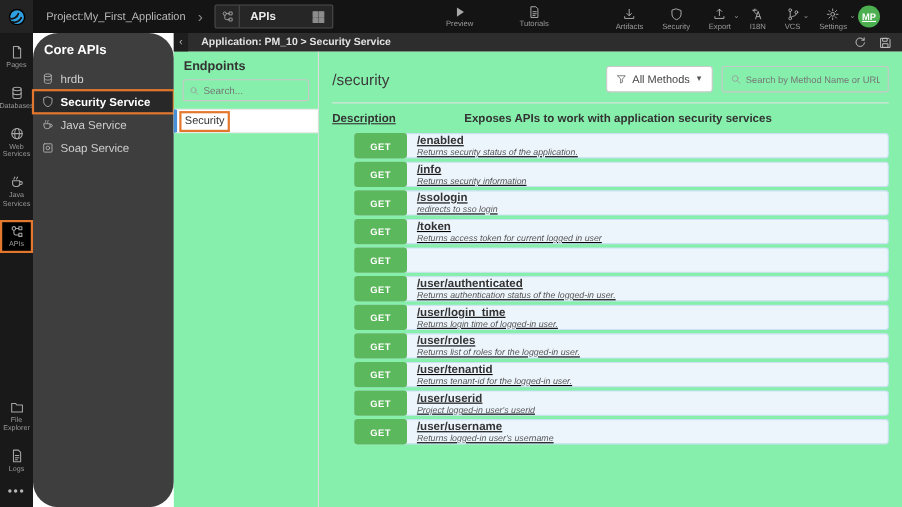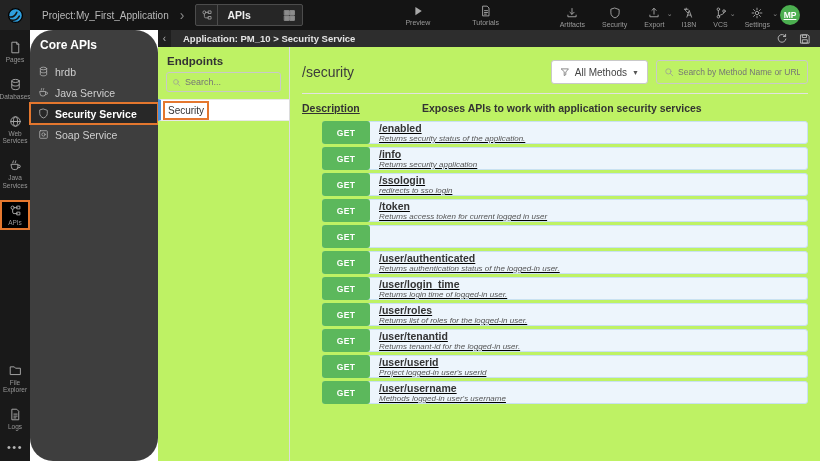--- a/index.html
+++ b/index.html
@@ -53,21 +53,21 @@
   .ca-item.active { background:#282828; outline:2px solid var(--annotation); outline-offset:-1px; color:#fff; font-weight:bold; }
 
   .right-region { flex:1; display:flex; flex-direction:column; min-width:0; }
   .breadcrumb-bar { height:17px; background:#2d2d2d; display:flex; align-items:center; flex-shrink:0; }
   .collapse-btn { width:13px; height:17px; background:#1e1e1e; color:#b5b5b5; font-size:10px;
     display:flex; align-items:center; justify-content:center; }
   .breadcrumb-text { color:#e4e4e4; font-size:9.5px; font-weight:bold; margin-left:12px; white-space:nowrap; }
   .bc-tools { margin-left:auto; display:flex; gap:11px; margin-right:9px; color:#bdbdbd; }
   .bc-tools .icon { width:12px; height:12px; }
 
-  .content-row { flex:1; display:flex; background:#bef264; min-height:0; }
+  .content-row { flex:1; display:flex; background:#86efac; min-height:0; }
   .endpoints { width:132px; border-right:1px solid #dcdcdc; flex-shrink:0; display:flex; flex-direction:column; }
   .ep-header { font-size:11.5px; font-weight:bold; color:#333; padding:8px 9px 5px; }
   .ep-search { margin:0 8px 7px; height:20px; border:1px solid #c9c9c9; border-radius:3px;
     display:flex; align-items:center; gap:4px; padding:0 5px; color:#9a9a9a; }
   .ep-search .icon { width:9px; height:9px; flex-shrink:0; }
   .ep-search input { border:none; outline:none; width:100%; font-size:9px;
     font-family:"Liberation Sans", sans-serif; color:#555; background:transparent; }
   .ep-item { height:22px; display:flex; align-items:center; border-left:3px solid var(--selection);
     border-top:1px solid #e8e8e8; border-bottom:1px solid #e8e8e8; padding-left:4px; background:#fff; }
   .ep-item .ep-label { font-size:10px; color:#333; outline:2px solid var(--annotation);
@@ -301,36 +301,36 @@
         <div class="ca-item">
           <span class="icon ">
             <svg viewBox="0 0 16 16">
               <ellipse cx="8" cy="3.6" rx="4.6" ry="1.9"></ellipse>
               <path d="M3.4 3.6v8.8c0 1.1 2.1 1.9 4.6 1.9s4.6-.8 4.6-1.9V3.6"></path>
               <path d="M3.4 8c0 1.1 2.1 1.9 4.6 1.9S12.6 9.1 12.6 8"></path>
             </svg>
           </span>
           <span>hrdb</span>
         </div>
+        <div class="ca-item active">
+          <span class="icon ">
+            <svg viewBox="0 0 16 16">
+              <path d="M8 1.5l5.5 1.9v4.4c0 3.4-2.3 5.6-5.5 6.7-3.2-1.1-5.5-3.3-5.5-6.7V3.4z"></path>
+            </svg>
+          </span>
+          <span>Security Service</span>
+        </div>
         <div class="ca-item">
           <span class="icon ">
             <svg viewBox="0 0 16 16">
               <path d="M3 6.5h8V10a3 3 0 01-3 3H6a3 3 0 01-3-3z"></path>
               <path d="M11 7.5h1.3a1.6 1.6 0 010 3.2H11M5.5 2.3c0 1.2-1 1.2-1 2.4M8.5 2.3c0 1.2-1 1.2-1 2.4"></path>
             </svg>
           </span>
           <span>Java Service</span>
-        </div>
-        <div class="ca-item active">
-          <span class="icon ">
-            <svg viewBox="0 0 16 16">
-              <path d="M8 1.5l5.5 1.9v4.4c0 3.4-2.3 5.6-5.5 6.7-3.2-1.1-5.5-3.3-5.5-6.7V3.4z"></path>
-            </svg>
-          </span>
-          <span>Security Service</span>
         </div>
         <div class="ca-item">
           <span class="icon ">
             <svg viewBox="0 0 16 16">
               <rect x="2.5" y="2.5" width="11" height="11" rx="1"></rect>
               <circle cx="8" cy="8" r="2.4"></circle>
             </svg>
           </span>
           <span>Soap Service</span>
         </div>
@@ -412,21 +412,21 @@
               <div class="method-badge">GET</div>
               <div class="row-text">
                 <div class="row-path">/enabled</div>
                 <div class="row-desc">Returns security status of the application.</div>
               </div>
             </div>
             <div class="api-row">
               <div class="method-badge">GET</div>
               <div class="row-text">
                 <div class="row-path">/info</div>
-                <div class="row-desc">Returns security application</div>
+                <div class="row-desc">Returns security information</div>
               </div>
             </div>
             <div class="api-row">
               <div class="method-badge">GET</div>
               <div class="row-text">
                 <div class="row-path">/ssologin</div>
                 <div class="row-desc">redirects to sso login</div>
               </div>
             </div>
             <div class="api-row">
@@ -471,20 +471,20 @@
               <div class="method-badge">GET</div>
               <div class="row-text">
                 <div class="row-path">/user/userid</div>
                 <div class="row-desc">Project logged-in user's userid</div>
               </div>
             </div>
             <div class="api-row">
               <div class="method-badge">GET</div>
               <div class="row-text">
                 <div class="row-path">/user/username</div>
-                <div class="row-desc">Methods logged-in user's username</div>
+                <div class="row-desc">Returns logged-in user's username</div>
               </div>
             </div>
           </div>
       </div>
     </div>
   </div>
 </div>
 
 </body></html>

